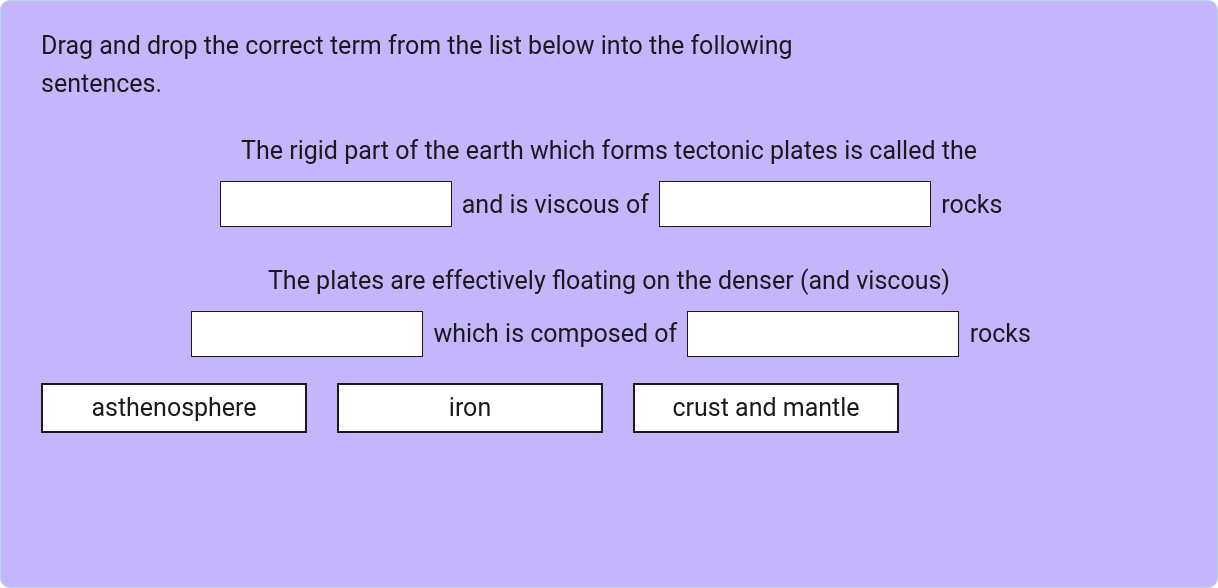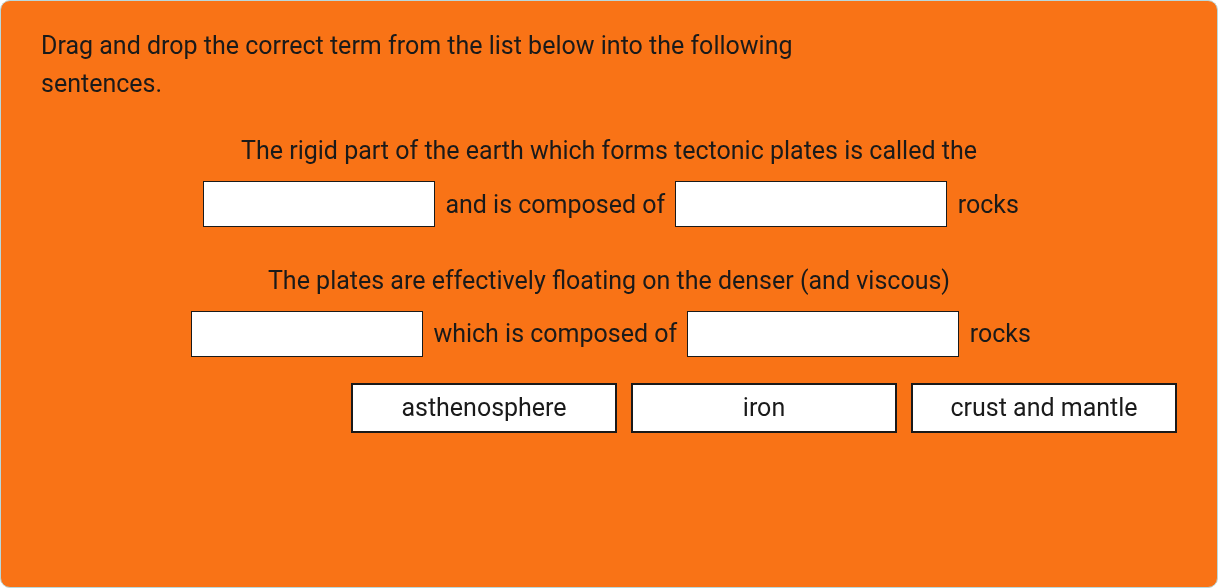--- a/index.html
+++ b/index.html
@@ -7,21 +7,21 @@
   }
   body {
     margin: 0;
     padding: 0;
     font-family: -apple-system, BlinkMacSystemFont, "Segoe UI", Roboto, Helvetica, Arial, sans-serif;
     background: #ffffff;
   }
   .card {
     width: 1218px;
     height: 588px;
-    background: #f97316;
+    background: #c4b5fd;
     border: 1px solid #b9d8dc;
     border-radius: 10px;
     padding: 26px 40px 30px 40px;
     color: #1a1a1a;
     font-size: 25px;
     line-height: 1.5;
   }
   .instructions {
     margin-bottom: 22px;
     max-width: 860px;
@@ -43,23 +43,22 @@
     top: -2px;
   }
   .blank.wide {
     width: 272px;
   }
   .terms {
     margin-top: 8px;
   }
   .terms-row {
     display: flex;
-    gap: 14px;
+    gap: 30px;
     margin-bottom: 22px;
-    justify-content: flex-end;
   }
   .term {
     width: 266px;
     height: 50px;
     background: #ffffff;
     border: 2px solid #1a1a1a;
     display: flex;
     align-items: center;
     justify-content: center;
     font-size: 25px;
@@ -70,21 +69,21 @@
 </head>
 <body>
 
 <div class="card">
 
   <div class="instructions">Drag and drop the correct term from the list below into the following sentences.</div>
 
   <div class="sentence">
     <span>The rigid part of the earth which forms tectonic plates is called the </span><br>
     <span class="blank"></span>
-    <span> and is composed of </span>
+    <span> and is viscous of </span>
     <span class="blank wide"></span>
     <span> rocks</span>
   </div>
 
   <div class="sentence">
     <span>The plates are effectively floating on the denser (and viscous) </span><br>
     <span class="blank"></span>
     <span> which is composed of </span>
     <span class="blank wide"></span>
     <span> rocks</span>

